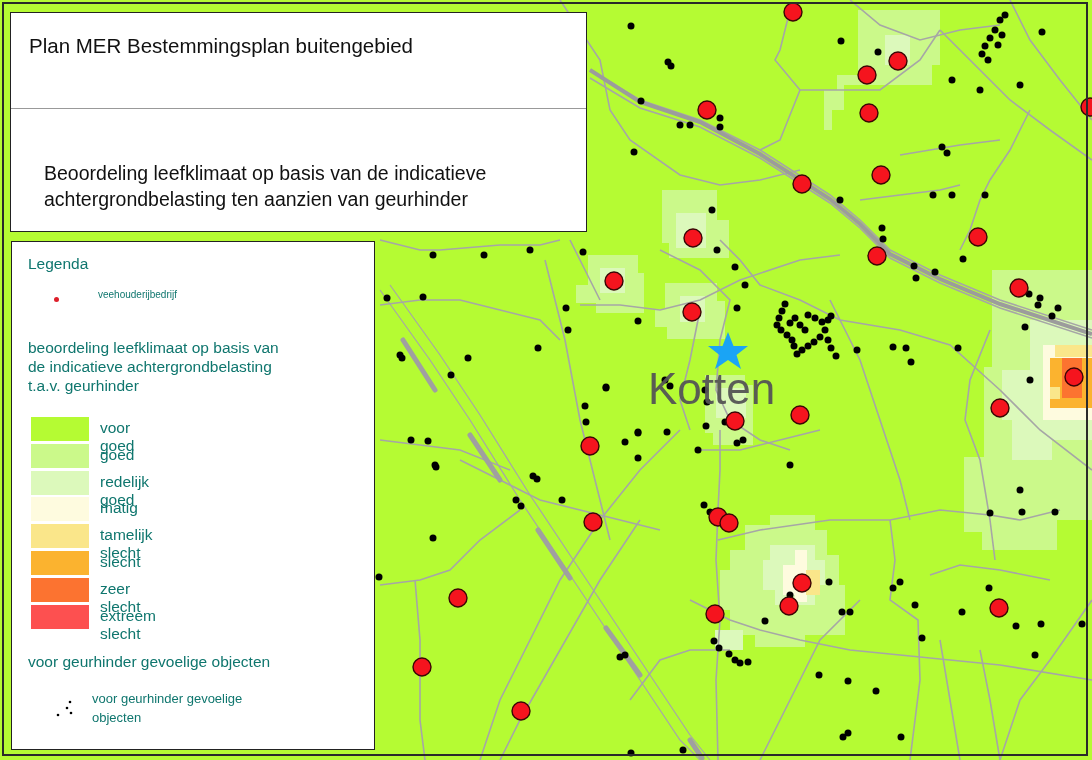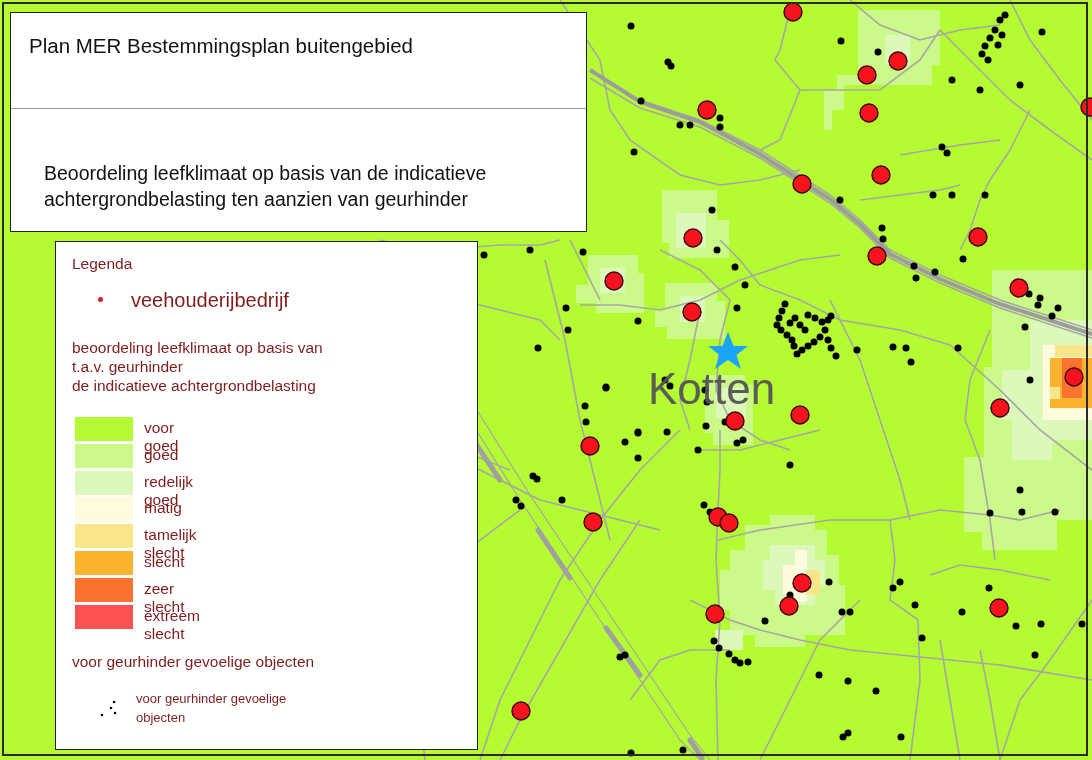--- a/index.html
+++ b/index.html
@@ -3,24 +3,24 @@
 <meta charset="utf-8">
 <style>
   html, body { margin:0; padding:0; background:#ffffff; }
   body { width:1092px; height:760px; position:relative; overflow:hidden; font-family:"Liberation Sans", sans-serif; }
   #map { position:absolute; left:0; top:0; width:1092px; height:760px; }
   .frame { position:absolute; left:2px; top:2px; width:1086px; height:754px; border:2px solid #2a2a2a; box-sizing:border-box; pointer-events:none; }
   .title-box { position:absolute; left:10px; top:12px; width:577px; height:220px; background:#fff; border:1.5px solid #222; box-sizing:border-box; }
   .title-main { position:absolute; left:18px; top:19px; font-size:20.5px; font-weight:normal; line-height:28px; color:#111; }
   .title-sep { position:absolute; left:0; right:0; top:95px; height:1px; background:#999; }
   .title-sub { position:absolute; left:33px; top:127px; font-size:19.5px; line-height:25.5px; color:#111;margin-top:21px; }
-  .legend { position:absolute; left:11px; top:241px; width:423px; height:509px; background:#fff; border:1.5px solid #222; box-sizing:border-box; color:#7f1d1d;margin-left:44px; }
+  .legend { position:absolute; left:11px; top:241px; width:364px; height:509px; background:#fff; border:1.5px solid #222; box-sizing:border-box; color:#0f766e; }
   .lg-title { position:absolute; left:16px; top:13px; font-size:15.5px; }
   .lg-farm-dot { position:absolute; left:42px; top:55px; width:5px; height:5px; border-radius:50%; background:#dd1f2a; }
-  .lg-farm-label { position:absolute; left:75px; top:47px; font-size:20px; }
+  .lg-farm-label { position:absolute; left:86px; top:47px; font-size:10px; }
   .lg-section { position:absolute; left:16px; top:96px; font-size:15.5px; line-height:19px; }
   .lg-classes { position:absolute; left:19px; top:174px; }
   .lg-row { position:relative; height:26.8px; }
   .lg-swatch { position:absolute; left:0; top:1px; width:58px; height:24px; }
   .lg-label { position:absolute; left:69px; top:3px; font-size:15.5px; }
   .lg-obj-title { position:absolute; left:16px; top:411px; font-size:15.5px; }
   .lg-obj-icon { position:absolute; left:38px; top:454px; width:30px; height:30px; }
   .lg-obj-label { position:absolute; left:80px; top:447px; font-size:13px; line-height:19px; }
 </style>
 </head>
@@ -324,22 +324,22 @@
     <div>achtergrondbelasting ten aanzien van geurhinder</div>
   </div>
 </div>
 
 <div class="legend">
   <div class="lg-title">Legenda</div>
   <div class="lg-farm-dot"></div>
   <div class="lg-farm-label">veehouderijbedrijf</div>
   <div class="lg-section">
     <div>beoordeling leefklimaat op basis van</div>
+    <div>de indicatieve achtergrondbelasting</div>
     <div>t.a.v. geurhinder</div>
-    <div>de indicatieve achtergrondbelasting</div>
   </div>
   <div class="lg-classes">
     <div class="lg-row">
       <div class="lg-swatch" style="background:#b5fb33"></div>
       <div class="lg-label">voor goed</div>
     </div>
     <div class="lg-row">
       <div class="lg-swatch" style="background:#cbf98a"></div>
       <div class="lg-label">goed</div>
     </div>

